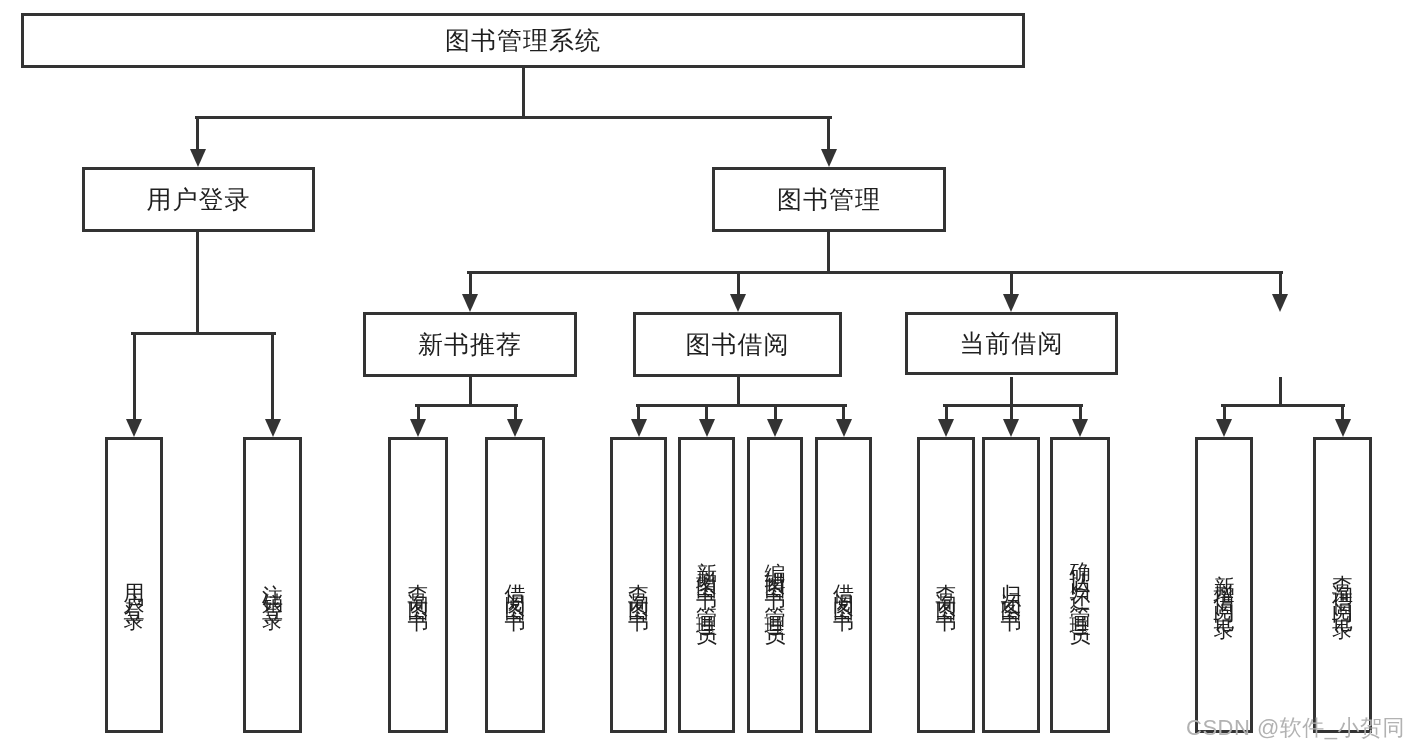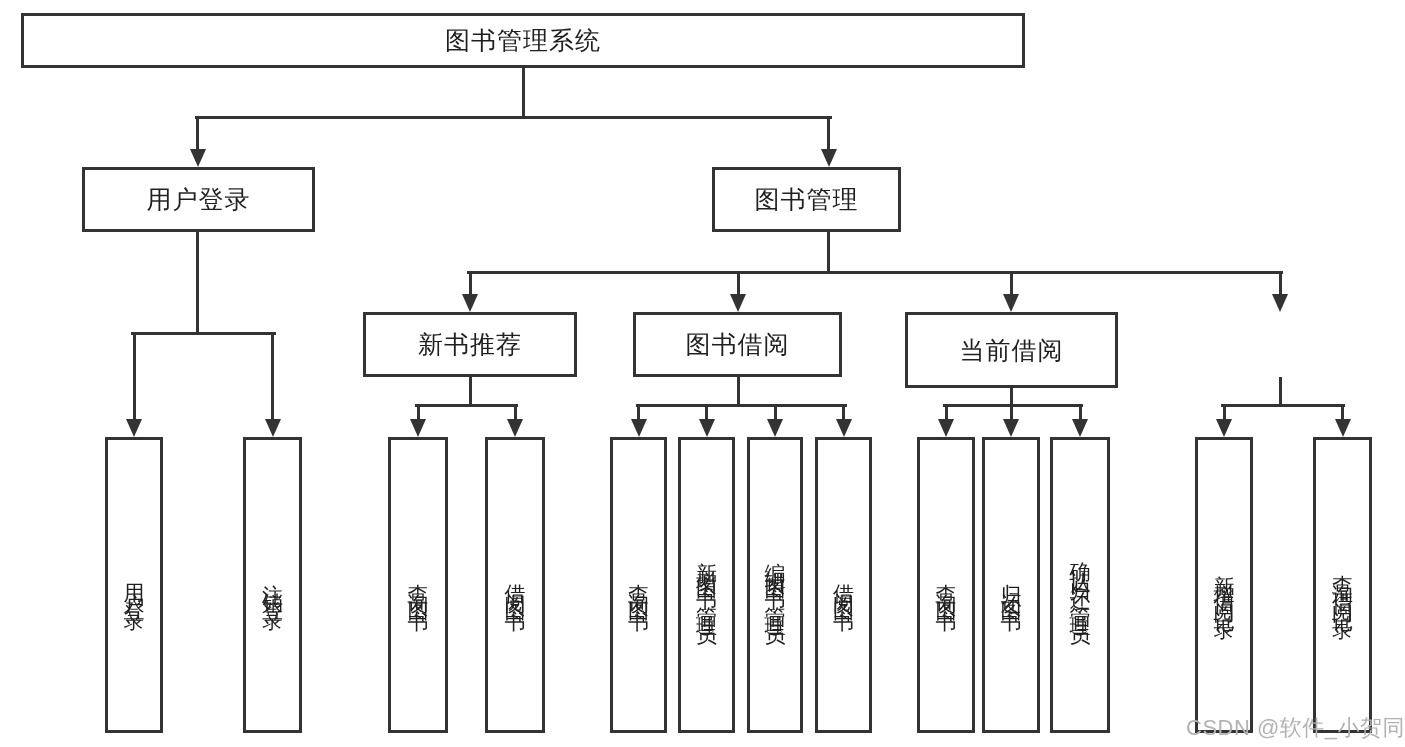--- a/index.html
+++ b/index.html
@@ -35,25 +35,25 @@
   }
 </style>
 </head>
 <body>
 
 <div id="stage">
 
   <div class="box" style="left:21px;top:13px;width:1004px;height:55px">图书管理系统</div>
 
   <div class="box" style="left:82px;top:167px;width:233px;height:65px">用户登录</div>
-  <div class="box" style="left:712px;top:167px;width:189px;height:65px">图书管理</div>
+  <div class="box" style="left:712px;top:167px;width:234px;height:65px">图书管理</div>
 
   <div class="box" style="left:363px;top:312px;width:214px;height:65px">新书推荐</div>
   <div class="box" style="left:633px;top:312px;width:209px;height:65px">图书借阅</div>
-  <div class="box" style="left:905px;top:312px;width:213px;height:76px">当前借阅</div>
+  <div class="box" style="left:905px;top:312px;width:213px;height:63px">当前借阅</div>
 
   <div class="box leaf" style="left:105px;top:437px;width:58px;height:296px">用户登录</div>
   <div class="box leaf" style="left:243px;top:437px;width:59px;height:296px">注销登录</div>
 
   <div class="box leaf" style="left:388px;top:437px;width:60px;height:296px">查询图书</div>
   <div class="box leaf" style="left:485px;top:437px;width:60px;height:296px">借阅图书</div>
 
   <div class="box leaf" style="left:610px;top:437px;width:57px;height:296px">查询图书</div>
   <div class="box leaf" style="left:678px;top:437px;width:57px;height:296px">新增图书（管理员）</div>
   <div class="box leaf" style="left:747px;top:437px;width:56px;height:296px">编辑图书（管理员）</div>

